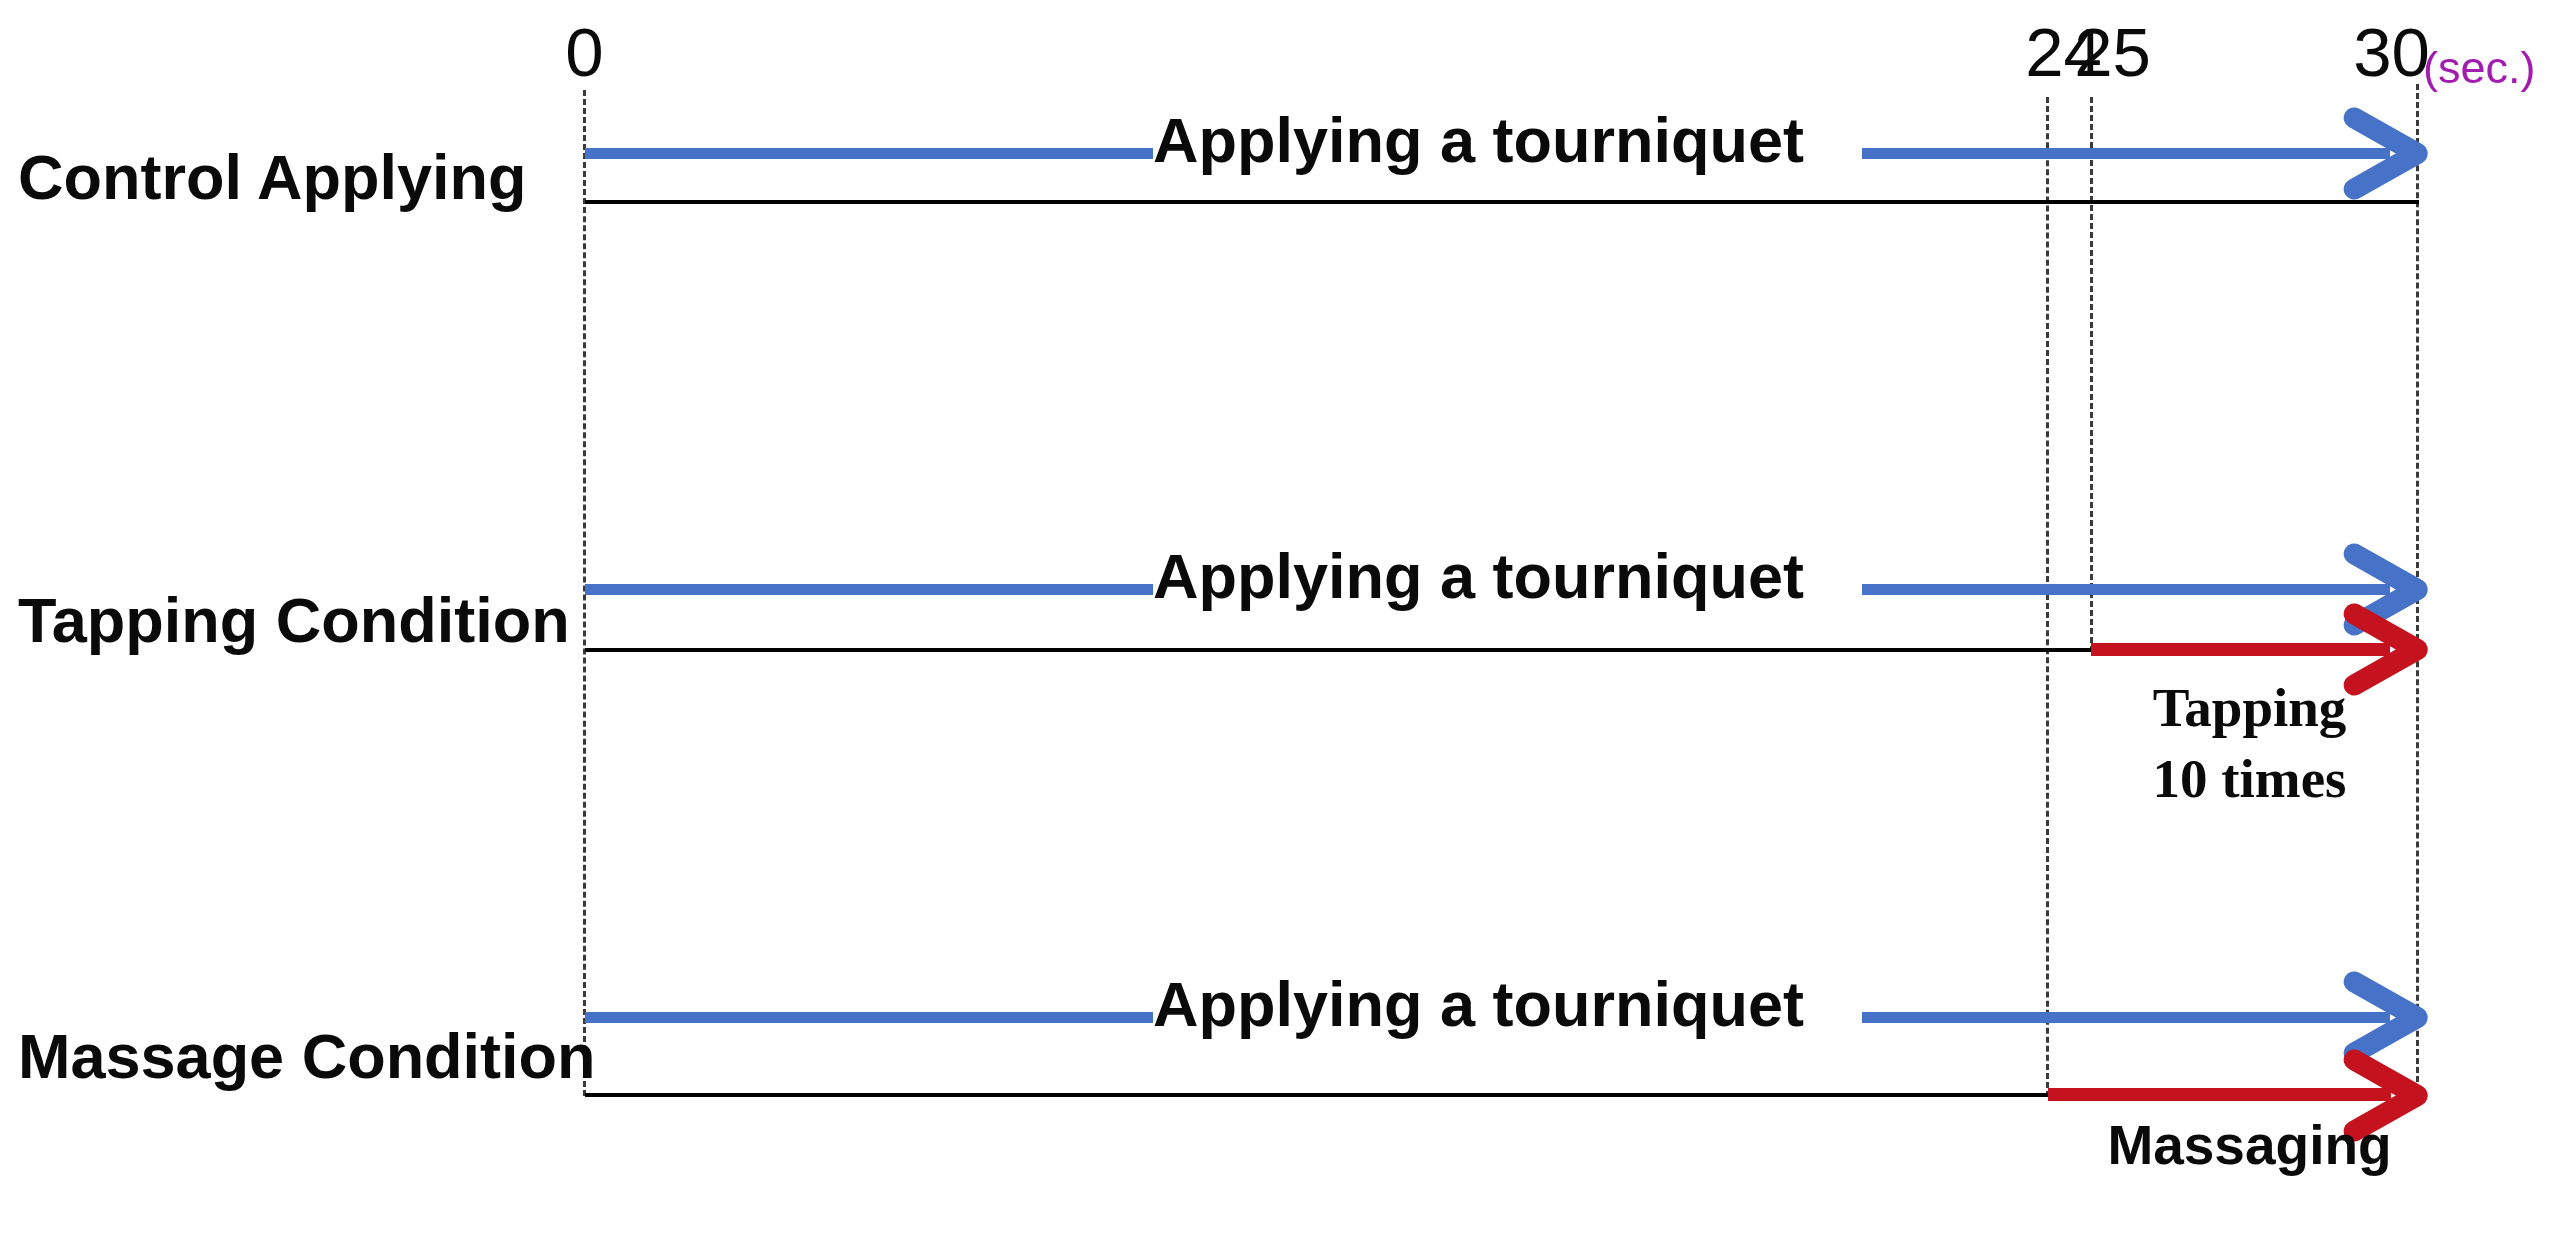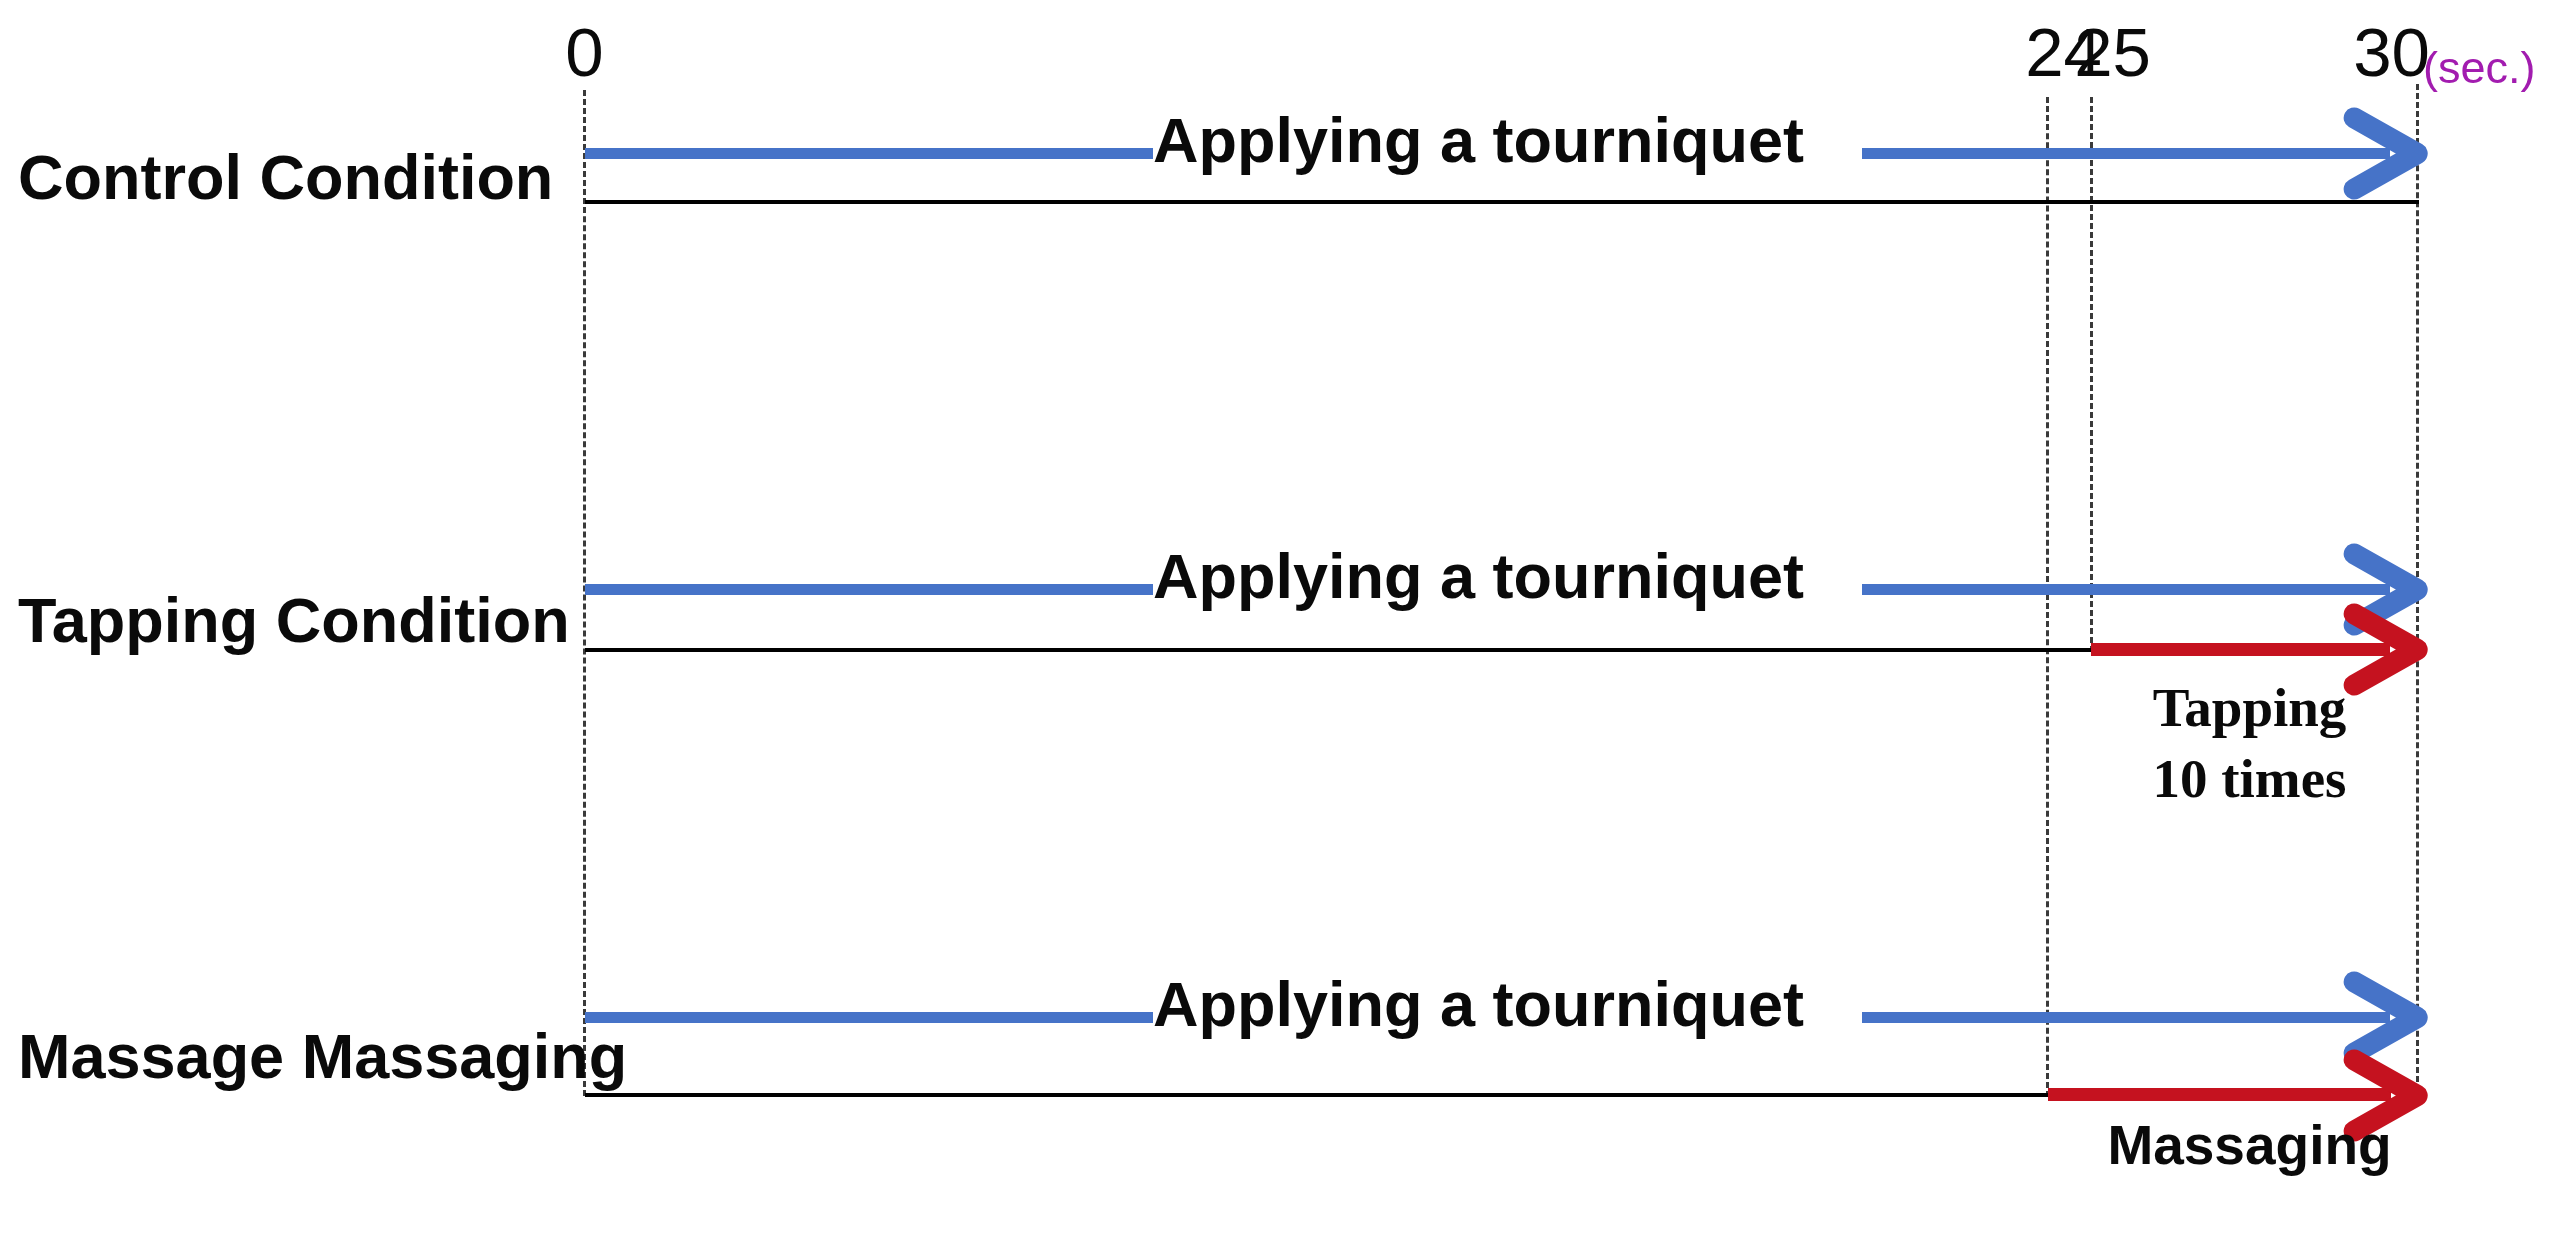--- a/index.html
+++ b/index.html
@@ -47,21 +47,21 @@
   <div class="vline" style="left:2090px;top:97px;height:555px;"></div>
   <div class="vline" style="left:2416px;top:84px;height:1016px;"></div>
 
   <div class="tick" style="left:520px;top:18px;width:129px;">0</div>
   <div class="tick" style="left:1965px;top:18px;width:137px;text-align:right;">24</div>
   <div class="tick" style="left:2044px;top:18px;width:137px;">25</div>
   <div class="tick" style="left:2323px;top:18px;width:137px;">30</div>
   <div class="unit" style="left:2423px;top:45px;">(sec.)</div>
 
   <div>
-    <div class="cond-label" style="top:146px;">Control Condition</div>
+    <div class="cond-label" style="top:146px;">Control Applying</div>
 
     <div class="shaft blue" style="left:585px;top:148px;width:568px;"></div>
     <div class="arrow-text" style="left:1153px;top:109px;width:710px;">Applying a tourniquet</div>
     <div class="shaft blue" style="left:1862px;top:148px;width:528px;"></div>
     <svg class="head blue" style="left:2338px;top:105px;" viewBox="0 0 120 120">
       <polyline points="20,16 98,60 20,104" fill="none" stroke="currentColor" stroke-width="26" stroke-linecap="round" stroke-linejoin="round"></polyline>
     </svg>
 
     <div class="black-line" style="left:585px;top:200px;width:1834px;"></div>
   </div>
@@ -82,21 +82,21 @@
     <svg class="head red" style="left:2338px;top:601px;" viewBox="0 0 120 120">
       <polyline points="20,16 98,60 20,104" fill="none" stroke="currentColor" stroke-width="26" stroke-linecap="round" stroke-linejoin="round"></polyline>
     </svg>
     <div class="iv-label" style="left:2048px;top:672px;font-family:Liberation Serif, serif;">
       <div>Tapping</div>
       <div>10 times</div>
     </div>
   </div>
 
   <div>
-    <div class="cond-label" style="top:1025px;">Massage Massaging</div>
+    <div class="cond-label" style="top:1025px;">Massage Condition</div>
 
     <div class="shaft blue" style="left:585px;top:1012px;width:568px;"></div>
     <div class="arrow-text" style="left:1153px;top:973px;width:710px;">Applying a tourniquet</div>
     <div class="shaft blue" style="left:1862px;top:1012px;width:528px;"></div>
     <svg class="head blue" style="left:2338px;top:969px;" viewBox="0 0 120 120">
       <polyline points="20,16 98,60 20,104" fill="none" stroke="currentColor" stroke-width="26" stroke-linecap="round" stroke-linejoin="round"></polyline>
     </svg>
 
     <div class="black-line" style="left:585px;top:1093px;width:1463px;"></div>
 

